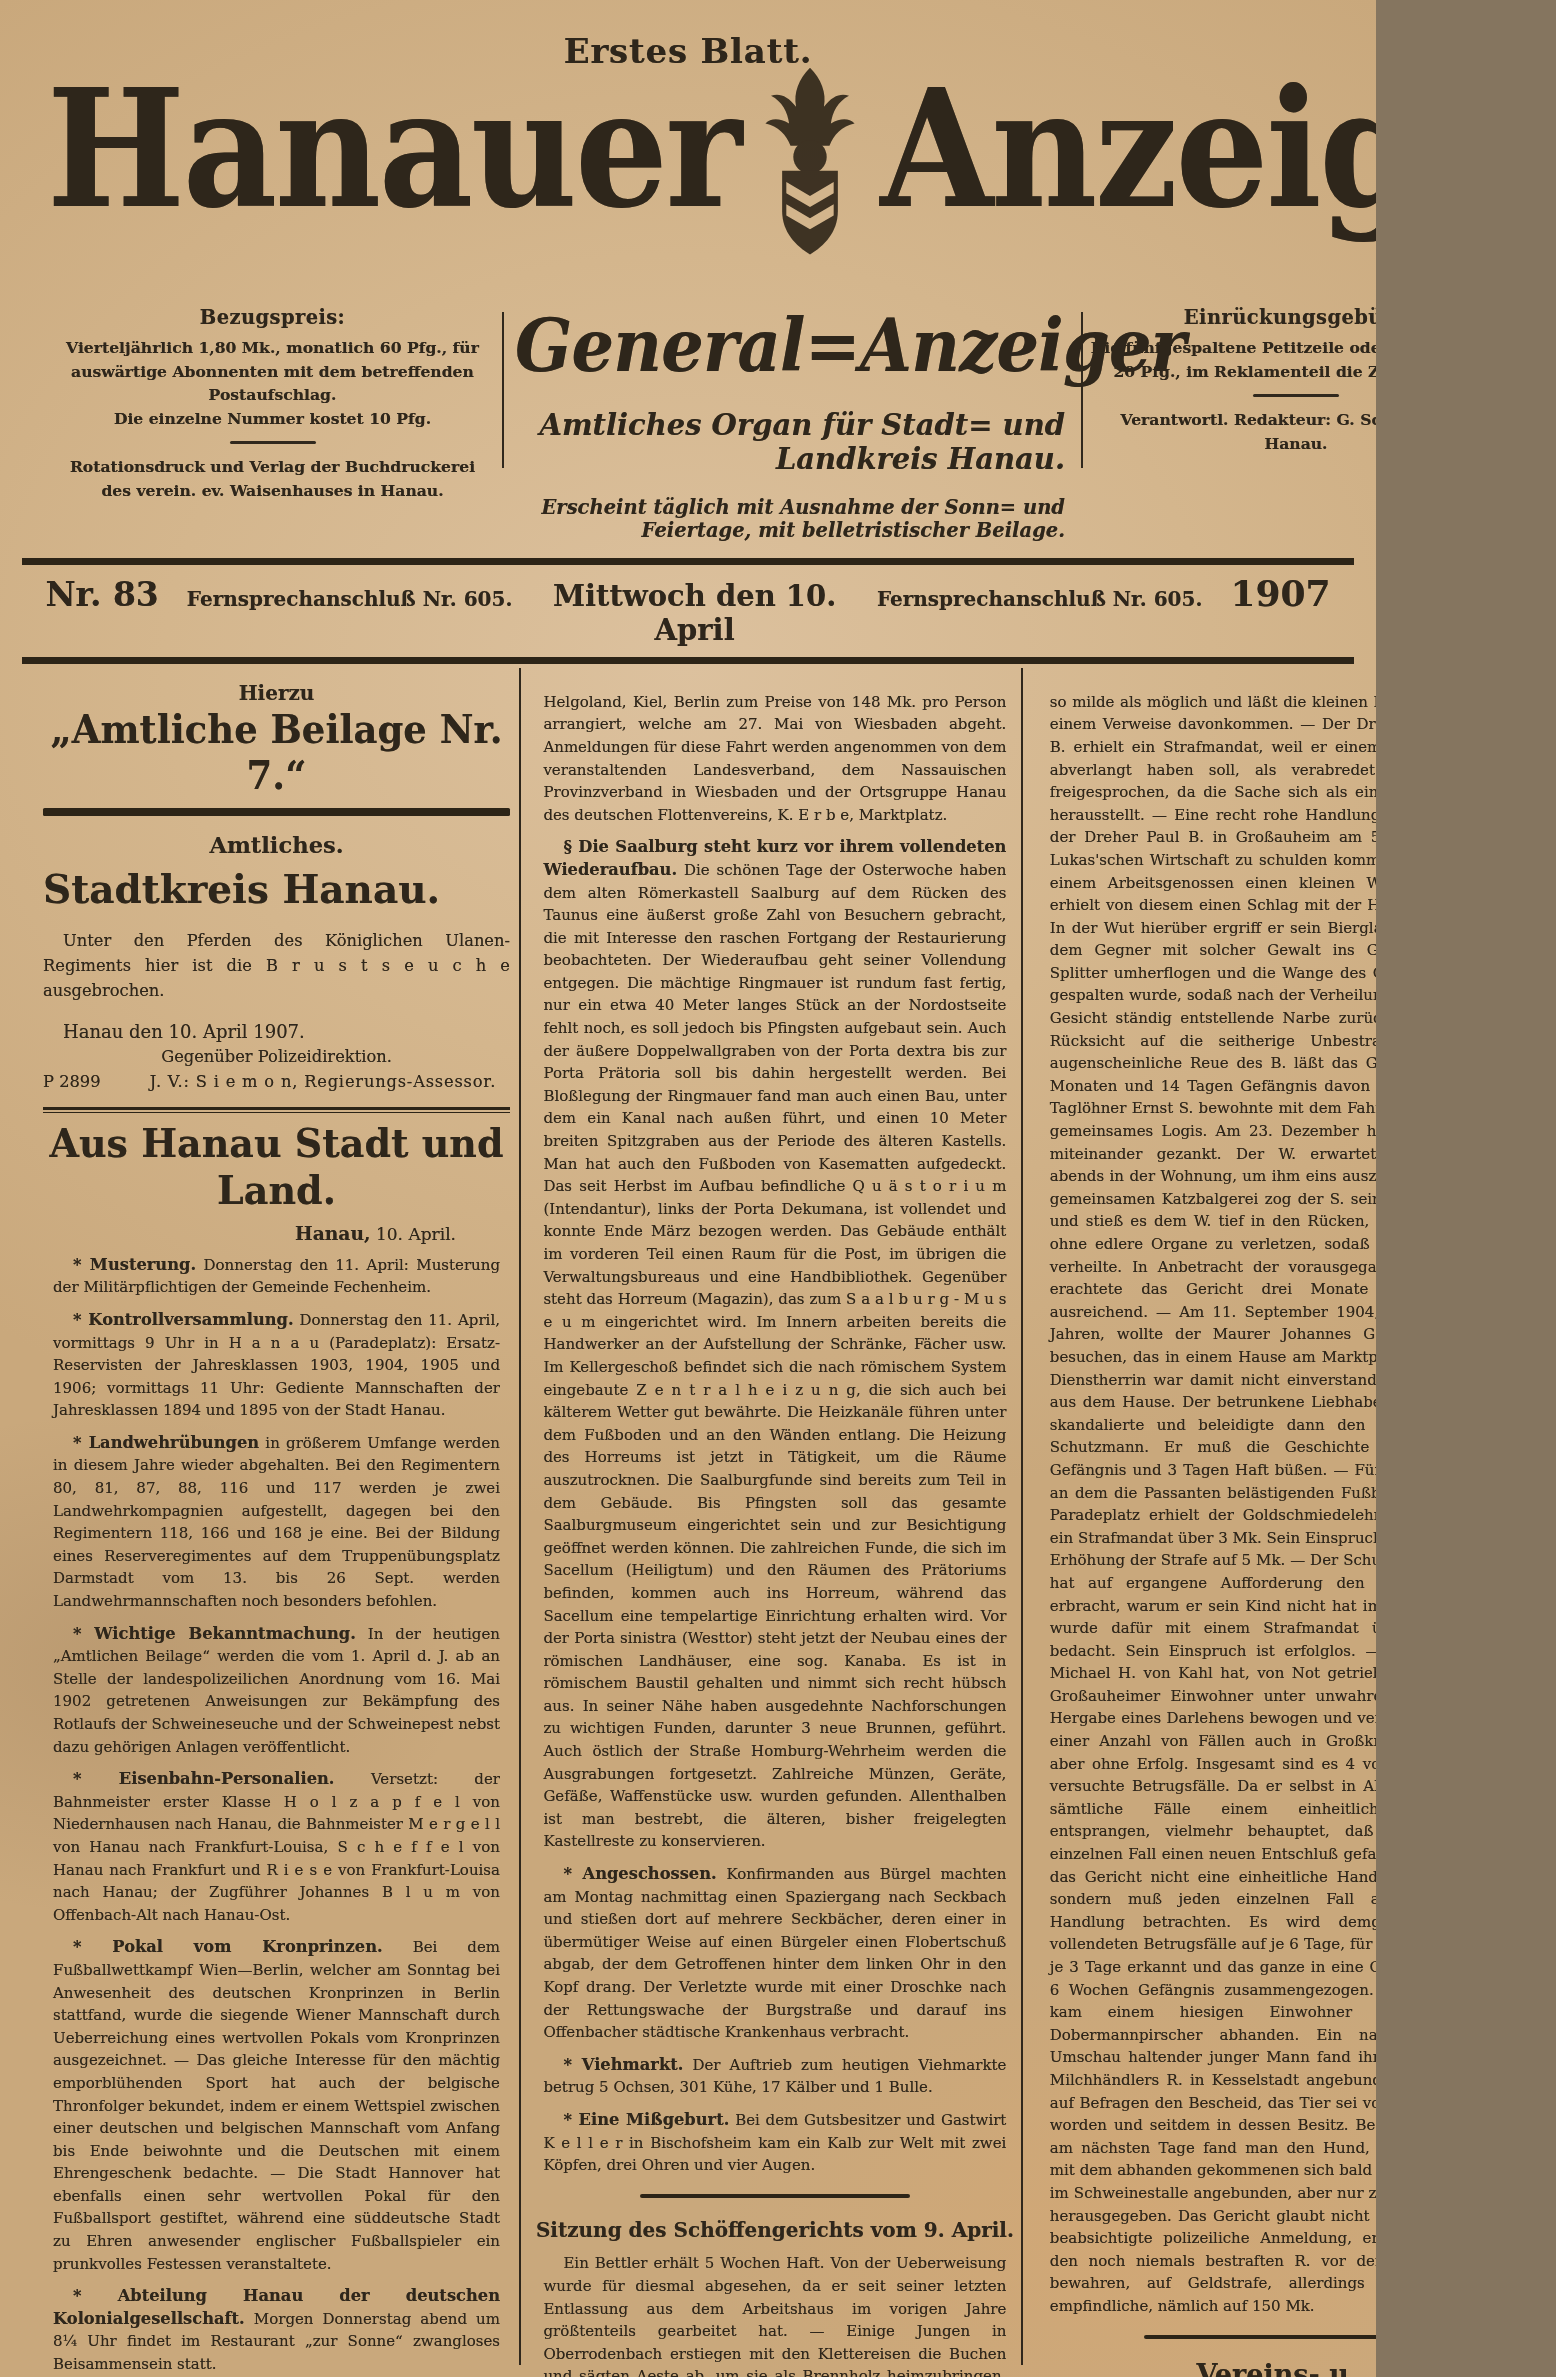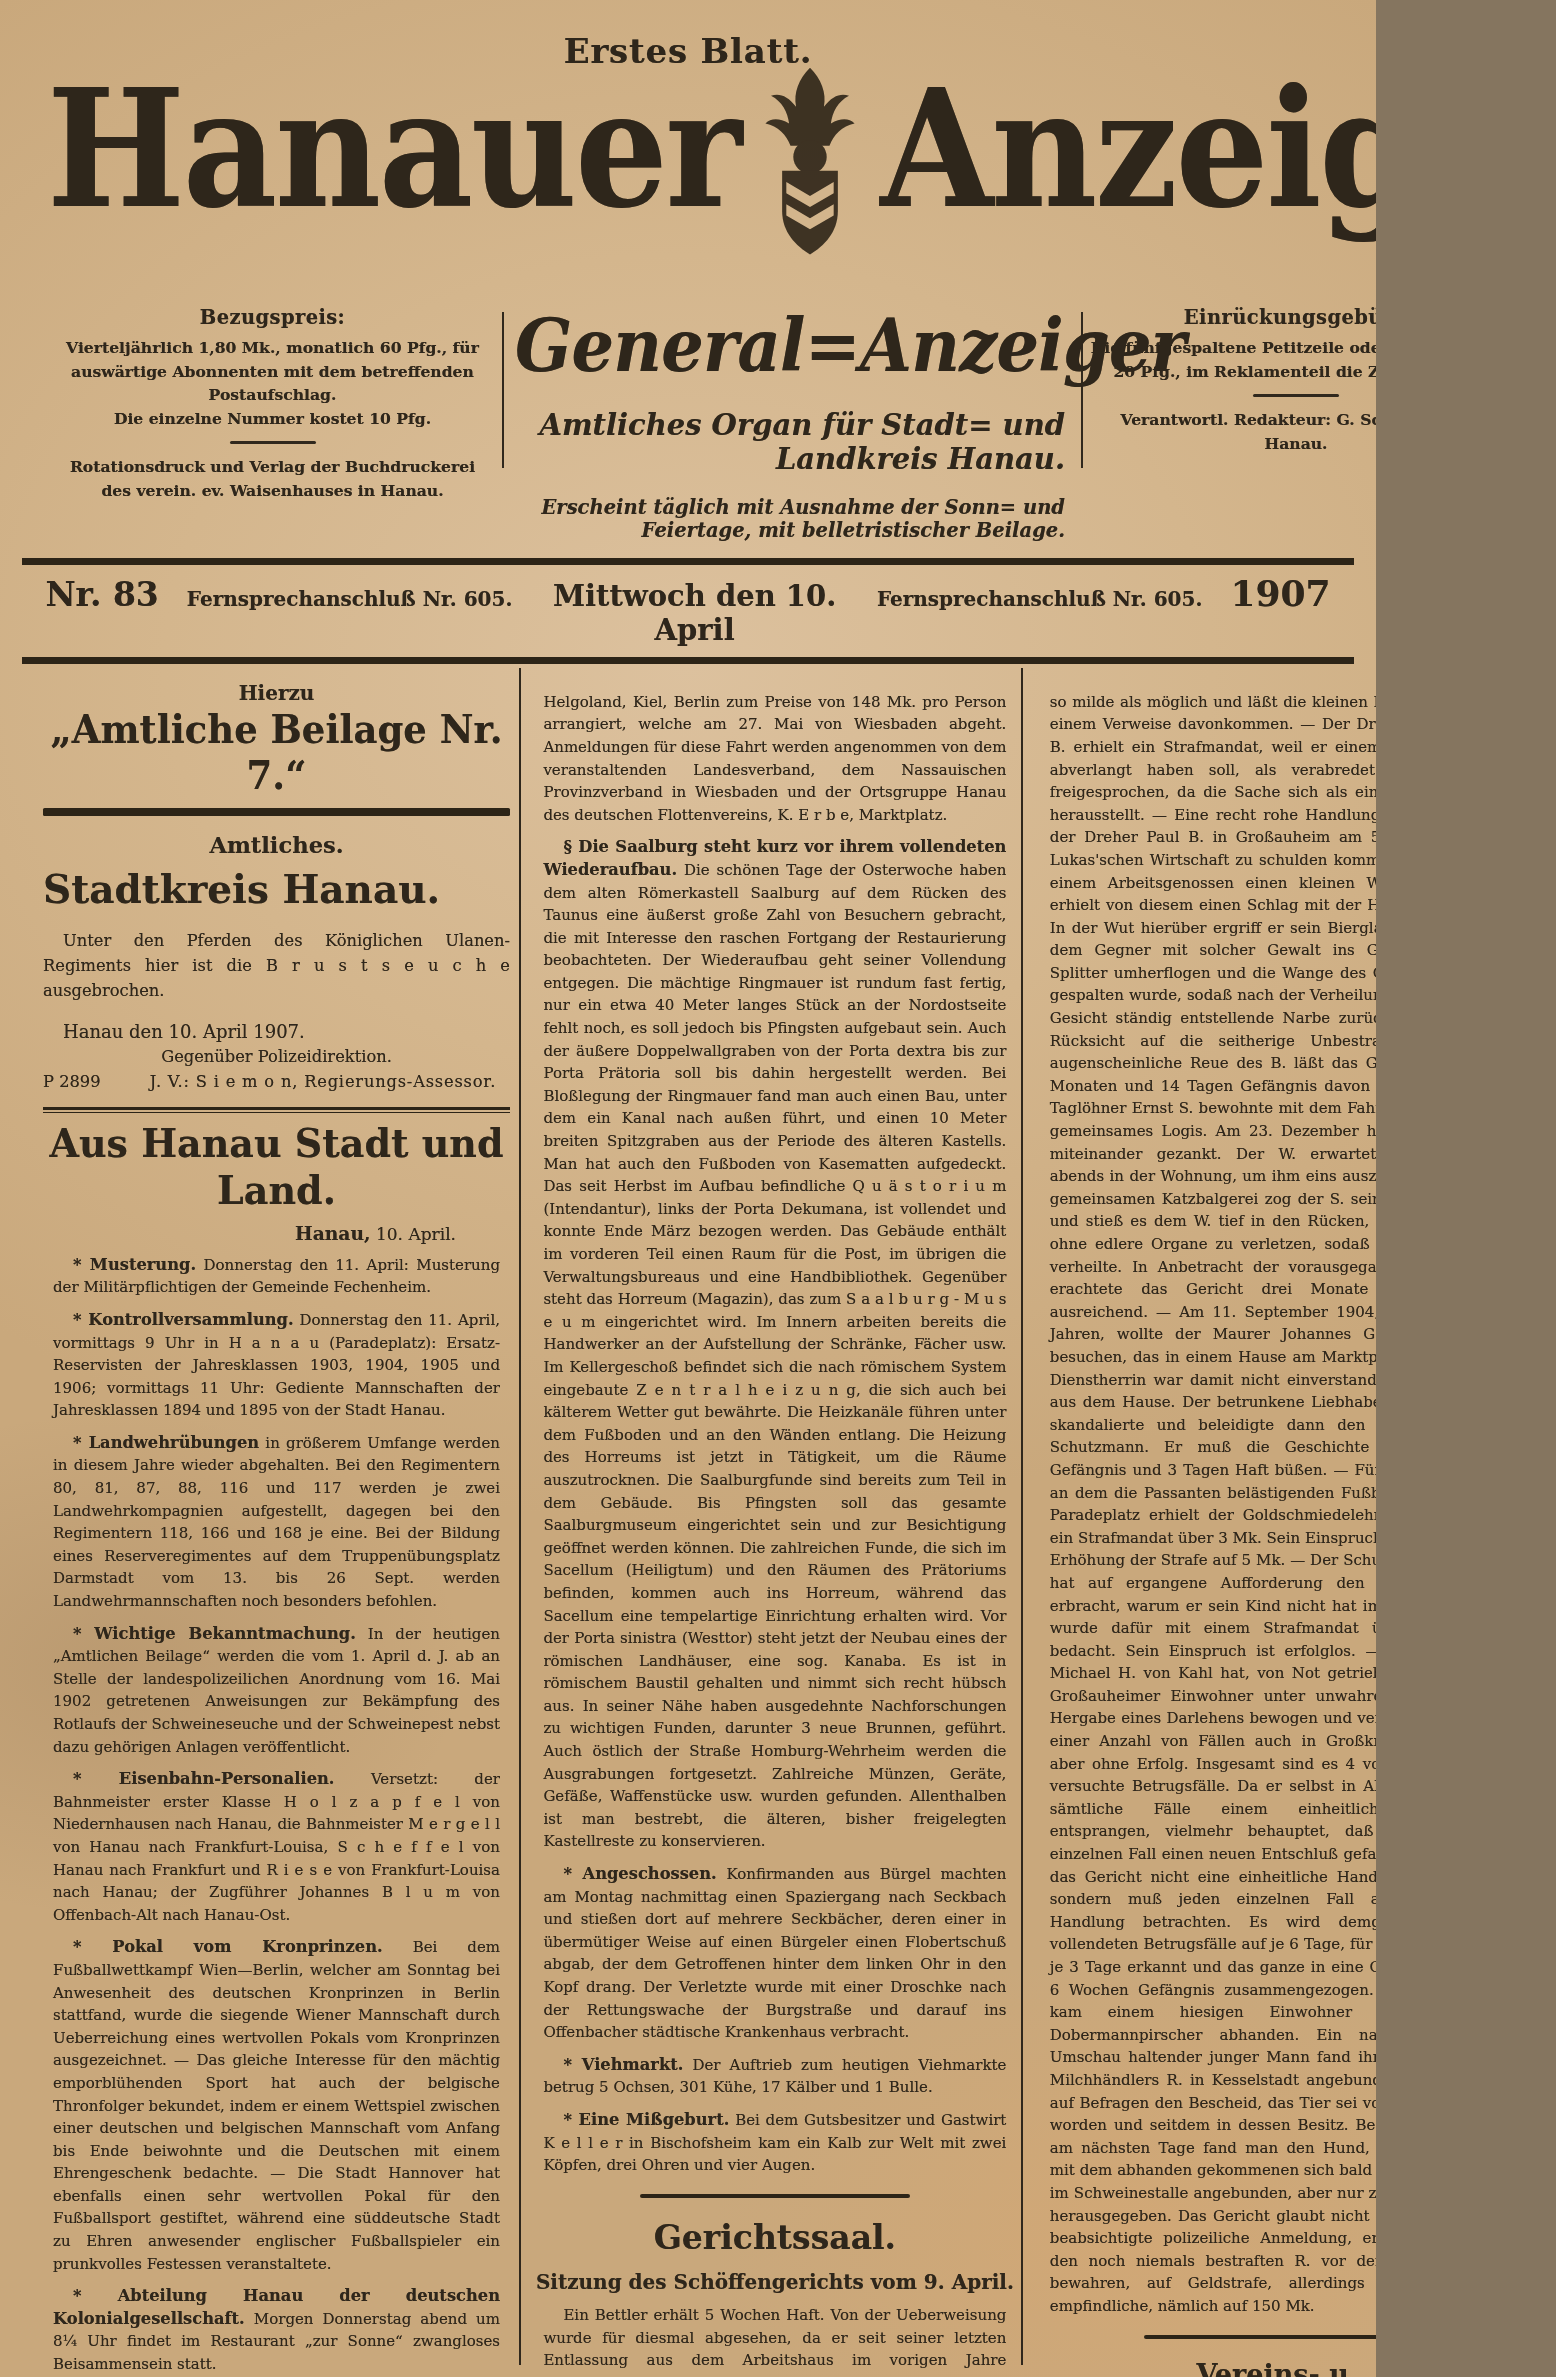--- a/index.html
+++ b/index.html
@@ -158,21 +158,20 @@
 
     </div>
 
     <div class="col" id="c2">
       <p class="art noindent"><span>Helgoland, Kiel, Berlin zum Preise von 148 Mk. pro Person arrangiert, welche am 27. Mai von Wiesbaden abgeht. Anmeldungen für diese Fahrt werden angenommen von dem veranstaltenden Landesverband, dem Nassauischen Provinzverband in Wiesbaden und der Ortsgruppe Hanau des deutschen Flottenvereins, K. E r b e, Marktplatz.</span></p>
       <p class="art"><span class="lead">§ Die Saalburg steht kurz vor ihrem vollendeten Wiederaufbau.</span> <span>Die schönen Tage der Osterwoche haben dem alten Römerkastell Saalburg auf dem Rücken des Taunus eine äußerst große Zahl von Besuchern gebracht, die mit Interesse den raschen Fortgang der Restaurierung beobachteten. Der Wiederaufbau geht seiner Vollendung entgegen. Die mächtige Ringmauer ist rundum fast fertig, nur ein etwa 40 Meter langes Stück an der Nordostseite fehlt noch, es soll jedoch bis Pfingsten aufgebaut sein. Auch der äußere Doppelwallgraben von der Porta dextra bis zur Porta Prätoria soll bis dahin hergestellt werden. Bei Bloßlegung der Ringmauer fand man auch einen Bau, unter dem ein Kanal nach außen führt, und einen 10 Meter breiten Spitzgraben aus der Periode des älteren Kastells. Man hat auch den Fußboden von Kasematten aufgedeckt. Das seit Herbst im Aufbau befindliche Q u ä s t o r i u m (Intendantur), links der Porta Dekumana, ist vollendet und konnte Ende März bezogen werden. Das Gebäude enthält im vorderen Teil einen Raum für die Post, im übrigen die Verwaltungsbureaus und eine Handbibliothek. Gegenüber steht das Horreum (Magazin), das zum S a a l b u r g - M u s e u m eingerichtet wird. Im Innern arbeiten bereits die Handwerker an der Aufstellung der Schränke, Fächer usw. Im Kellergeschoß befindet sich die nach römischem System eingebaute Z e n t r a l h e i z u n g, die sich auch bei kälterem Wetter gut bewährte. Die Heizkanäle führen unter dem Fußboden und an den Wänden entlang. Die Heizung des Horreums ist jetzt in Tätigkeit, um die Räume auszutrocknen. Die Saalburgfunde sind bereits zum Teil in dem Gebäude. Bis Pfingsten soll das gesamte Saalburgmuseum eingerichtet sein und zur Besichtigung geöffnet werden können. Die zahlreichen Funde, die sich im Sacellum (Heiligtum) und den Räumen des Prätoriums befinden, kommen auch ins Horreum, während das Sacellum eine tempelartige Einrichtung erhalten wird. Vor der Porta sinistra (Westtor) steht jetzt der Neubau eines der römischen Landhäuser, eine sog. Kanaba. Es ist in römischem Baustil gehalten und nimmt sich recht hübsch aus. In seiner Nähe haben ausgedehnte Nachforschungen zu wichtigen Funden, darunter 3 neue Brunnen, geführt. Auch östlich der Straße Homburg-Wehrheim werden die Ausgrabungen fortgesetzt. Zahlreiche Münzen, Geräte, Gefäße, Waffenstücke usw. wurden gefunden. Allenthalben ist man bestrebt, die älteren, bisher freigelegten Kastellreste zu konservieren.</span></p>
       <p class="art"><span class="lead">* Angeschossen.</span> <span>Konfirmanden aus Bürgel machten am Montag nachmittag einen Spaziergang nach Seckbach und stießen dort auf mehrere Seckbächer, deren einer in übermütiger Weise auf einen Bürgeler einen Flobertschuß abgab, der dem Getroffenen hinter dem linken Ohr in den Kopf drang. Der Verletzte wurde mit einer Droschke nach der Rettungswache der Burgstraße und darauf ins Offenbacher städtische Krankenhaus verbracht.</span></p>
       <p class="art"><span class="lead">* Viehmarkt.</span> <span>Der Auftrieb zum heutigen Viehmarkte betrug 5 Ochsen, 301 Kühe, 17 Kälber und 1 Bulle.</span></p>
       <p class="art"><span class="lead">* Eine Mißgeburt.</span> <span>Bei dem Gutsbesitzer und Gastwirt K e l l e r in Bischofsheim kam ein Kalb zur Welt mit zwei Köpfen, drei Ohren und vier Augen.</span></p>
       <div class="rule-short"></div>
-      <div class="h-court">Gerichtssaal.</div>
       <div class="h-court-sub">Sitzung des Schöffengerichts vom 9. April.</div>
       <p class="art">Ein Bettler erhält 5 Wochen Haft. Von der Ueberweisung wurde für diesmal abgesehen, da er seit seiner letzten Entlassung aus dem Arbeitshaus im vorigen Jahre größtenteils gearbeitet hat. — Einige Jungen in Oberrodenbach erstiegen mit den Klettereisen die Buchen und sägten Aeste ab, um sie als Brennholz heimzubringen. Die Väter der unberufenen Holzarbeiter müssen je 3,80 Mk. Strafe bezahlen und 38 Pfg. Schadenersatz leisten. — Der Küfer Heinrich Braun von Homburg skandalierte am 27. März betrunken in den Straßen umher und beleidigte den ihn festnehmenden Schutzmann. Die Beleidigung bringt ihm 14 Tage Gefängnis, der ruhestörende Lärm 14 Tage Haft ein. — Beim Schlittschuhlaufen auf dem Mainkanal kamen eine Anzahl Schuljungen auf den Gedanken, das Innere der dort liegenden Schiffe einer Revision zu unterziehen. Sie erbrachen eine Anzahl Kajütten und eigneten sich Gegenstände an, für die sie eine Verwendung zu haben glaubten, wie Hammer, Fahnen, Briketts, Kohlen u. s. w.  Das Gericht beurteilt die Knabenstreiche</p>
     </div>
 
     <div class="col" id="c3">
       <p class="art noindent">so milde als möglich und läßt die kleinen Missetäter mit je einem Verweise davonkommen. — Der Droschkenkutscher B. erhielt ein Strafmandat, weil er einem Fahrgast mehr abverlangt haben soll, als verabredet war. Er wird freigesprochen, da die Sache sich als ein Mißverständnis herausstellt. — Eine recht rohe Handlungsweise ließ sich der Dreher Paul B. in Großauheim am 5. August in der Lukas'schen Wirtschaft zu schulden kommen. Er hatte mit einem Arbeitsgenossen einen kleinen Wortwechsel und erhielt von diesem einen Schlag mit der Hand ins Gesicht. In der Wut hierüber ergriff er sein Bierglas und schlug es dem Gegner mit solcher Gewalt ins Gesicht, daß die Splitter umherflogen und die Wange des Getroffenen total gespalten wurde, sodaß nach der Verheilung eine tiefe, das Gesicht ständig entstellende Narbe zurückblieb. Nur mit Rücksicht auf die seitherige Unbestraftheit und die augenscheinliche Reue des B. läßt das Gericht ihn mit 2 Monaten und 14 Tagen Gefängnis davon kommen. — Der Taglöhner Ernst S. bewohnte mit dem Fahrburschen W. ein gemeinsames Logis. Am 23. Dezember hatten beide sich miteinander gezankt. Der W. erwartete den anderen abends in der Wohnung, um ihm eins auszuwischen. In der gemeinsamen Katzbalgerei zog der S. sein Taschenmesser und stieß es dem W. tief in den Rücken, glücklicherweise ohne edlere Organe zu verletzen, sodaß die Wunde glatt verheilte. In Anbetracht der vorausgegangenen Reizung erachtete das Gericht drei Monate Gefängnis für ausreichend. — Am 11. September 1904, also vor fast 3 Jahren, wollte der Maurer Johannes G. sein Mädchen besuchen, das in einem Hause am Marktplatze diente. Die Dienstherrin war damit nicht einverstanden und wies ihn aus dem Hause. Der betrunkene Liebhaber weigerte sich, skandalierte und beleidigte dann den herbeigerufenen Schutzmann. Er muß die Geschichte mit 10 Tagen Gefängnis und 3 Tagen Haft büßen. — Für die Beteiligung an dem die Passanten belästigenden Fußballspiel auf dem Paradeplatz erhielt der Goldschmiedelehrling Wilhelm L. ein Strafmandat über 3 Mk. Sein Einspruch bringt ihm eine Erhöhung der Strafe auf 5 Mk. — Der Schuhmacher Karl L. hat auf ergangene Aufforderung den Nachweis nicht erbracht, warum er sein Kind nicht hat impfen lassen und wurde dafür mit einem Strafmandat über drei Mark bedacht. Sein Einspruch ist erfolglos. — Der Taglöhner Michael H. von Kahl hat, von Not getrieben, eine Anzahl Großauheimer Einwohner unter unwahren Angaben zur Hergabe eines Darlehens bewogen und versuchte dieses in einer Anzahl von Fällen auch in Großkrotzenburg, dort aber ohne Erfolg. Insgesamt sind es 4 vollendete und 11 versuchte Betrugsfälle. Da er selbst in Abrede stellt, daß sämtliche Fälle einem einheitlichen Entschluß entsprangen, vielmehr behauptet, daß er bei jedem einzelnen Fall einen neuen Entschluß gefaßt habe, so kann das Gericht nicht eine einheitliche Handlung annehmen, sondern muß jeden einzelnen Fall als selbständige Handlung betrachten. Es wird demgemäß für die vollendeten Betrugsfälle auf je 6 Tage, für die Versuche auf je 3 Tage erkannt und das ganze in eine Gesamtstrafe von 6 Wochen Gefängnis zusammengezogen. — Am 7. März kam einem hiesigen Einwohner ein wertvoller Dobermannpirscher abhanden. Ein nach dem Hund Umschau haltender junger Mann fand ihn am Wagen des Milchhändlers R. in Kesselstadt angebunden, erhielt aber auf Befragen den Bescheid, das Tier sei von R. aufgezogen worden und seitdem in dessen Besitz. Bei einem Besuche am nächsten Tage fand man den Hund, dessen Identität mit dem abhanden gekommenen sich bald erwies, winselnd im Schweinestalle angebunden, aber nur zögernd wurde er herausgegeben. Das Gericht glaubt nicht an die angeblich beabsichtigte polizeiliche Anmeldung, erkennt aber, um den noch niemals bestraften R. vor dem Gefängnis zu bewahren, auf Geldstrafe, allerdings auf eine sehr empfindliche, nämlich auf 150 Mk.</p>
       <div class="rule-short"></div>
       <div class="h-clubs">Vereins- u. Vergnügungsnachrichten</div>
       <div class="h-clubs-sub">für Mittwoch den 10. April.</div>
       <div class="club">Ev. Männer- u. Jünglingsverein: Posaunenblasen (Ev. Vereinshaus.)</div>

